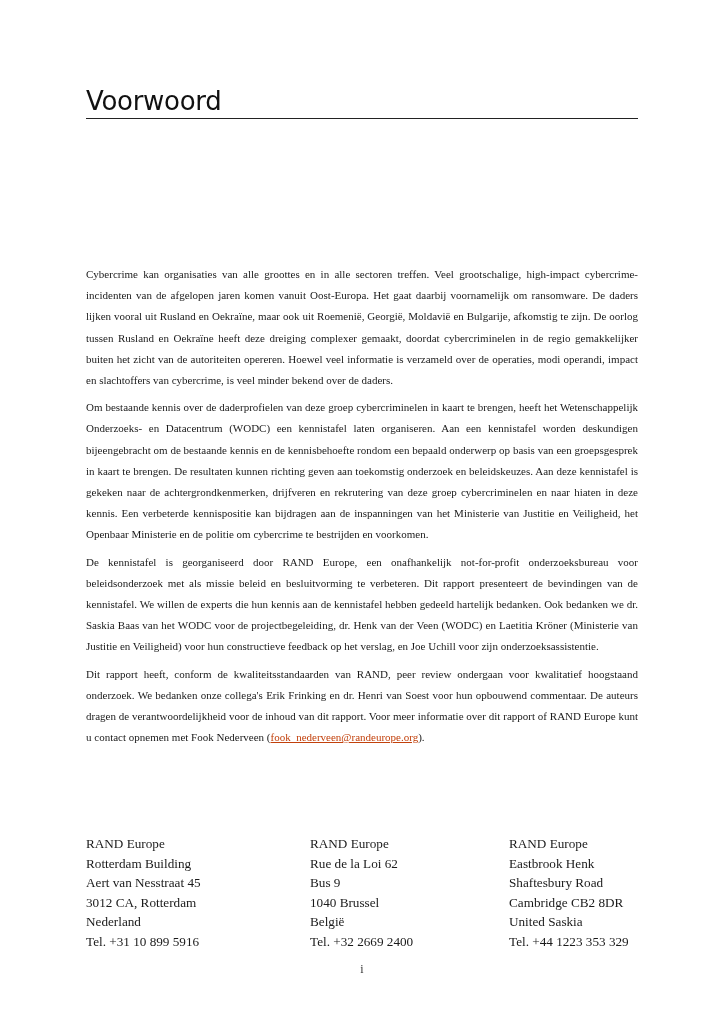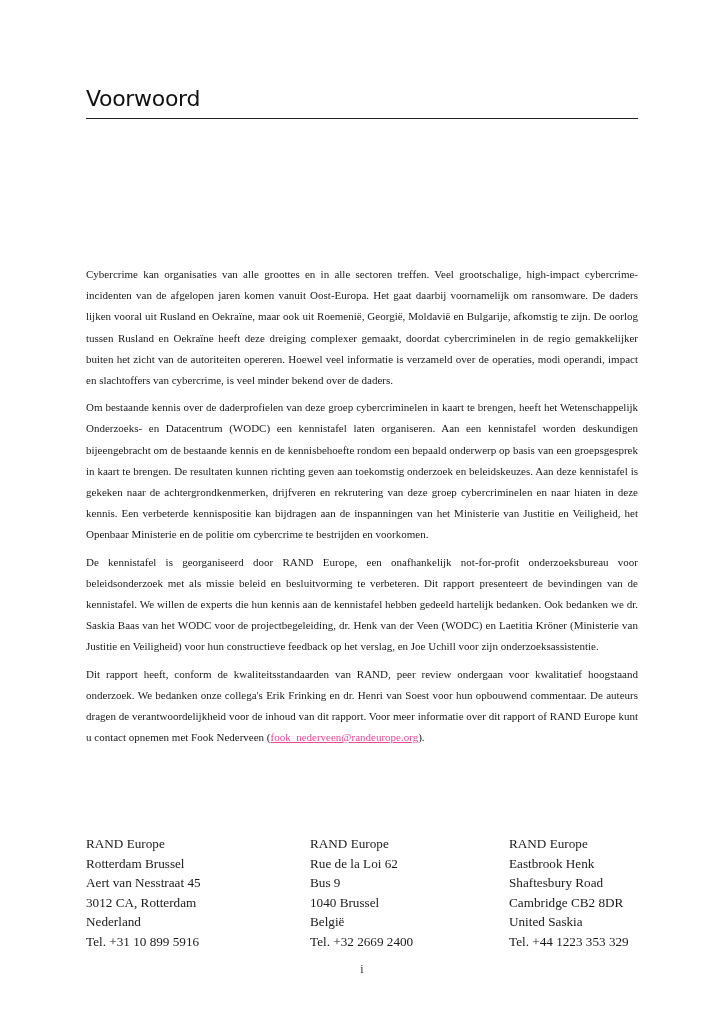--- a/index.html
+++ b/index.html
@@ -12,21 +12,21 @@
       height: 1024px;
       position: relative;
       overflow: hidden;
       color: #1a1a1a;
     }
     .page-title {
       position: absolute;
       left: 86px;
       top: 86px;
       font-family: "DejaVu Sans", sans-serif;
-      font-size: 22px;
+      font-size: 26px;
       font-weight: normal;
       letter-spacing: -0.3px;
       color: #111;
       margin: 0;
     }
     .title-rule {
       position: absolute;
       left: 86px;
       top: 118px;
       width: 552px;
@@ -41,21 +41,21 @@
       font-family: "Liberation Serif", serif;
       font-size: 11px;
       line-height: 21.2px;
       text-align: justify;
       color: #1a1a1a;
     }
     .body-text p {
       margin: 0 0 6px 0;
     }
     .link {
-      color: #ec4899;
+      color: #c2410c;
       text-decoration: underline;
     }
     .addresses {
       position: absolute;
       left: 86px;
       top: 826px;
       width: 552px;
       font-family: "Liberation Serif", serif;
       font-size: 13.2px;
       line-height: 19.6px;
@@ -89,21 +89,21 @@
 <div class="body-text">
   <p>Cybercrime kan organisaties van alle groottes en in alle sectoren treffen. Veel grootschalige, high-impact cybercrime-incidenten van de afgelopen jaren komen vanuit Oost-Europa. Het gaat daarbij voornamelijk om ransomware. De daders lijken vooral uit Rusland en Oekraïne, maar ook uit Roemenië, Georgië, Moldavië en Bulgarije, afkomstig te zijn. De oorlog tussen Rusland en Oekraïne heeft deze dreiging complexer gemaakt, doordat cybercriminelen in de regio gemakkelijker buiten het zicht van de autoriteiten opereren. Hoewel veel informatie is verzameld over de operaties, modi operandi, impact en slachtoffers van cybercrime, is veel minder bekend over de daders.</p>
   <p>Om bestaande kennis over de daderprofielen van deze groep cybercriminelen in kaart te brengen, heeft het Wetenschappelijk Onderzoeks- en Datacentrum (WODC) een kennistafel laten organiseren. Aan een kennistafel worden deskundigen bijeengebracht om de bestaande kennis en de kennisbehoefte rondom een bepaald onderwerp op basis van een groepsgesprek in kaart te brengen. De resultaten kunnen richting geven aan toekomstig onderzoek en beleidskeuzes. Aan deze kennistafel is gekeken naar de achtergrondkenmerken, drijfveren en rekrutering van deze groep cybercriminelen en naar hiaten in deze kennis. Een verbeterde kennispositie kan bijdragen aan de inspanningen van het Ministerie van Justitie en Veiligheid, het Openbaar Ministerie en de politie om cybercrime te bestrijden en voorkomen.</p>
   <p>De kennistafel is georganiseerd door RAND Europe, een onafhankelijk not-for-profit onderzoeksbureau voor beleidsonderzoek met als missie beleid en besluitvorming te verbeteren. Dit rapport presenteert de bevindingen van de kennistafel. We willen de experts die hun kennis aan de kennistafel hebben gedeeld hartelijk bedanken. Ook bedanken we dr. Saskia Baas van het WODC voor de projectbegeleiding, dr. Henk van der Veen (WODC) en Laetitia Kröner (Ministerie van Justitie en Veiligheid) voor hun constructieve feedback op het verslag, en Joe Uchill voor zijn onderzoeksassistentie.</p>
   <p><span>Dit rapport heeft, conform de kwaliteitsstandaarden van RAND, peer review ondergaan voor kwalitatief hoogstaand onderzoek. We bedanken onze collega's Erik Frinking en dr. Henri van Soest voor hun opbouwend commentaar. De auteurs dragen de verantwoordelijkheid voor de inhoud van dit rapport. Voor meer informatie over dit rapport of RAND Europe kunt u contact opnemen met Fook Nederveen (</span><a class="link" href="fook_nederveen@randeurope.org">fook_nederveen@randeurope.org</a><span>).</span></p>
 </div>
 
 <div class="addresses">
   <div class="addr addr-0">
     <div>RAND Europe</div>
-    <div>Rotterdam Brussel</div>
+    <div>Rotterdam Building</div>
     <div>Aert van Nesstraat 45</div>
     <div>3012 CA, Rotterdam</div>
     <div>Nederland</div>
     <div>Tel. +31 10 899 5916</div>
   </div>
   <div class="addr addr-1">
     <div>RAND Europe</div>
     <div>Rue de la Loi 62</div>
     <div>Bus 9</div>
     <div>1040 Brussel</div>

